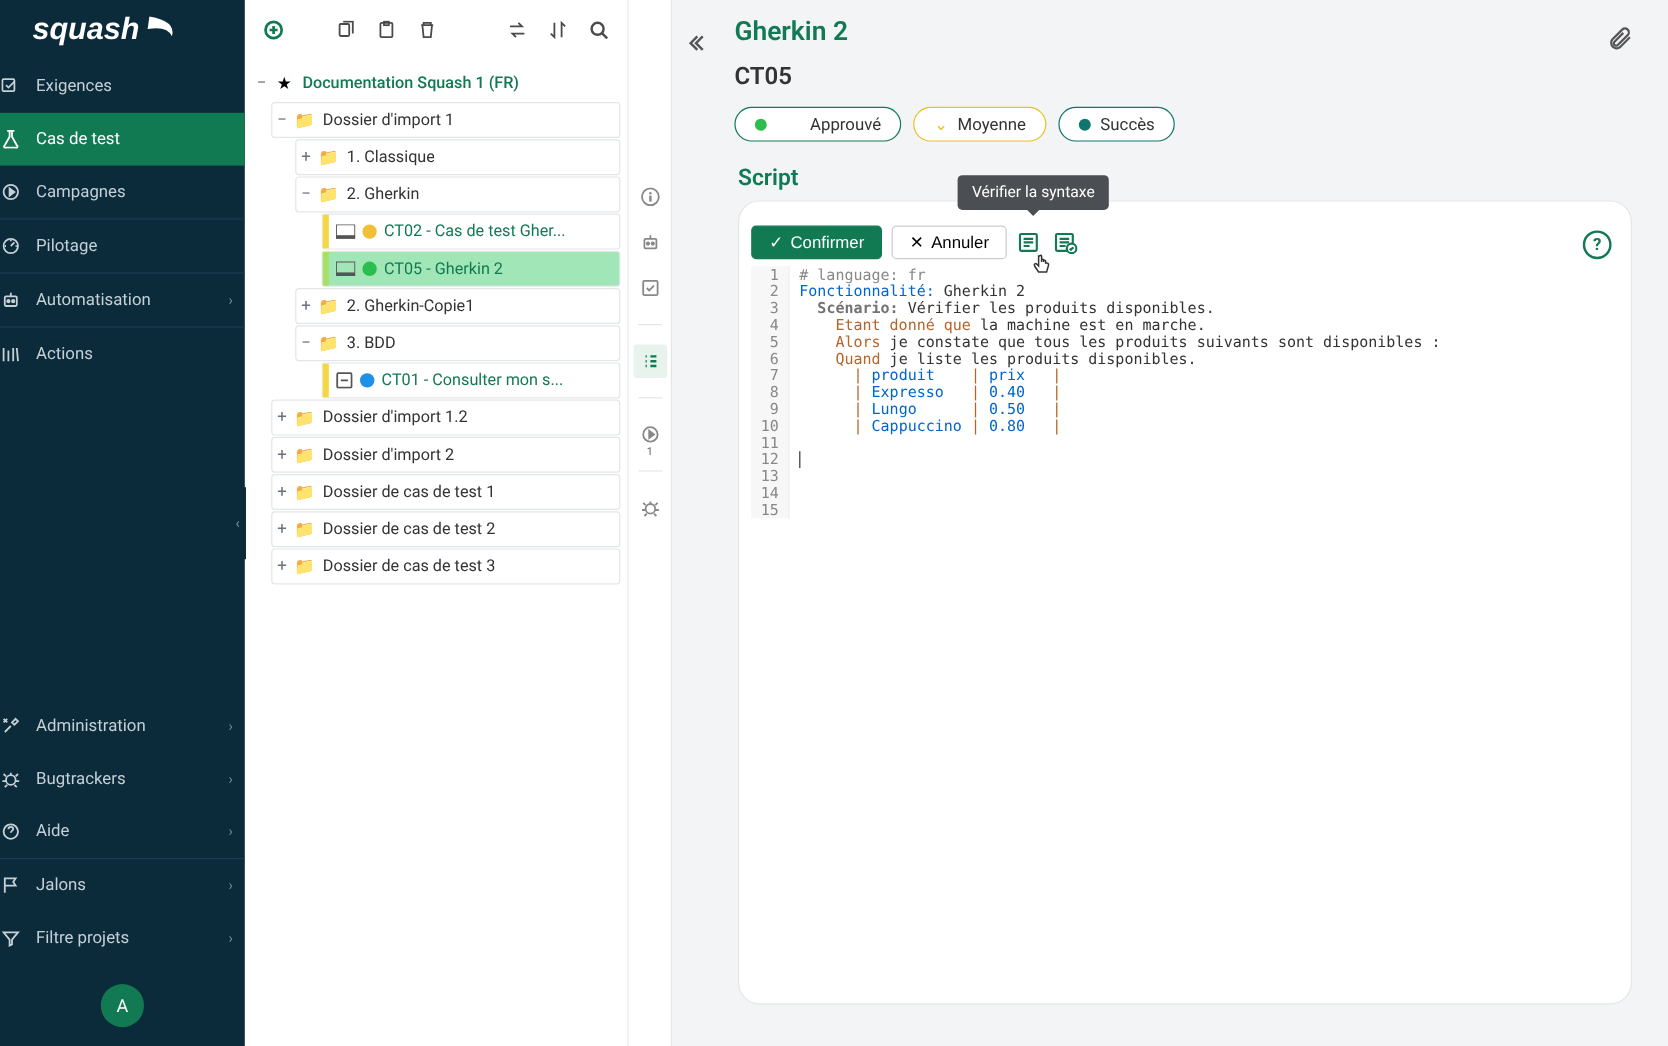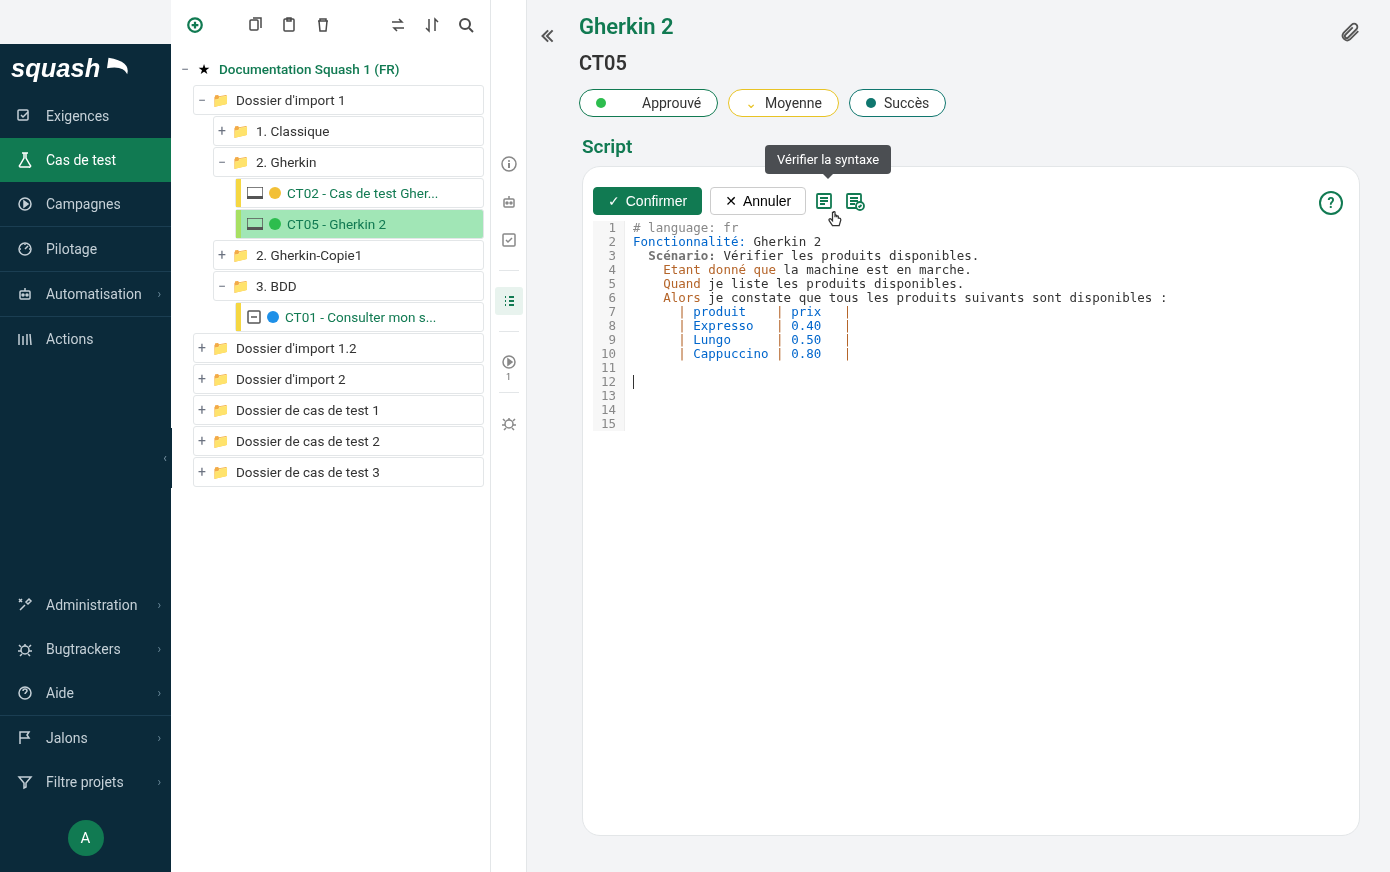--- a/index.html
+++ b/index.html
@@ -1,21 +1,21 @@
 <!DOCTYPE html>
 <html><head>
 <meta charset="utf-8">
 <style>
 * { box-sizing: border-box; margin: 0; padding: 0; }
 body { font-family: -apple-system, BlinkMacSystemFont, "Segoe UI", Roboto, sans-serif; font-size: 14px; color: #333; background: #f3f4f6; width: 1390px; height: 872px; overflow: hidden; display: flex; }
-.sidebar { width: 171px; background: #0b2a3a; color: #c5d0d7; display: flex; flex-direction: column; position: relative; margin-top: 44px; }
+.sidebar { width: 204px; background: #0b2a3a; color: #c5d0d7; display: flex; flex-direction: column; position: relative; }
 .logo { height: 50px; display: flex; align-items: center; justify-content: center; padding: 5px 10px; }
 .logo svg { width: 150px; height: 40px; }
 .nav { flex: 1; }
-.nav-item { display: flex; align-items: center; padding: 13px 16px; cursor: pointer; color: #c5d0d7; font-size: 14px; position: relative; }
+.nav-item { display: flex; align-items: center; padding: 13px 0; cursor: pointer; color: #c5d0d7; font-size: 14px; position: relative; }
 .nav-item.active { background: #117a52; color: #fff; }
 .nav-item .nav-icon { width: 18px; height: 18px; margin-right: 12px; display: flex; align-items: center; justify-content: center; }
 .nav-item .chev { position: absolute; right: 10px; color: #6b8a9a; font-size: 12px; }
 .nav-sep { height: 1px; background: #1b3e52; margin: 0; }
 .nav-bottom { margin-top: auto; }
 .avatar-wrap { padding: 16px; display: flex; justify-content: center; }
 .avatar { width: 36px; height: 36px; border-radius: 50%; background: #117a52; color: #fff; display: flex; align-items: center; justify-content: center; font-size: 15px; }
 .collapse-bar { position: absolute; right: -1px; top: 50%; transform: translateY(-50%); width: 14px; height: 60px; background: #0b2a3a; display: flex; align-items: center; justify-content: center; z-index: 5;}
 .collapse-bar span { color: #7a94a4; font-size: 12px; }
 
@@ -487,22 +487,22 @@
             <div>12</div>
             <div>13</div>
             <div>14</div>
             <div>15</div>
           </div>
         <div class="code-body" id="codebody">
             <div><span class="kw-comment"># language: fr</span></div>
             <div><span class="kw-feature">Fonctionnalité:</span><span class="kw-text"> Gherkin 2</span></div>
             <div>  <span class="kw-scenario">Scénario:</span><span class="kw-text"> Vérifier les produits disponibles.</span></div>
             <div>    <span class="kw-step">Etant donné que</span><span class="kw-text"> la machine est en marche.</span></div>
+            <div>    <span class="kw-step">Alors</span><span class="kw-text"> je constate que tous les produits suivants sont disponibles :</span></div>
             <div>    <span class="kw-step">Quand</span><span class="kw-text"> je liste les produits disponibles.</span></div>
-            <div>    <span class="kw-step">Alors</span><span class="kw-text"> je constate que tous les produits suivants sont disponibles :</span></div>
             <div>      <span class="kw-bar">| </span><span class="kw-cell">produit   </span><span class="kw-bar"> | </span><span class="kw-cell">prix  </span><span class="kw-bar"> |</span></div>
             <div>      <span class="kw-bar">| </span><span class="kw-cell">Expresso  </span><span class="kw-bar"> | </span><span class="kw-cell">0.40  </span><span class="kw-bar"> |</span></div>
             <div>      <span class="kw-bar">| </span><span class="kw-cell">Lungo     </span><span class="kw-bar"> | </span><span class="kw-cell">0.50  </span><span class="kw-bar"> |</span></div>
             <div>      <span class="kw-bar">| </span><span class="kw-cell">Cappuccino</span><span class="kw-bar"> | </span><span class="kw-cell">0.80  </span><span class="kw-bar"> |</span></div>
             <div>&nbsp;</div>
             <div><span class="cursor-blink"></span></div>
             <div>&nbsp;</div>
             <div>&nbsp;</div>
             <div>&nbsp;</div>
           </div>

